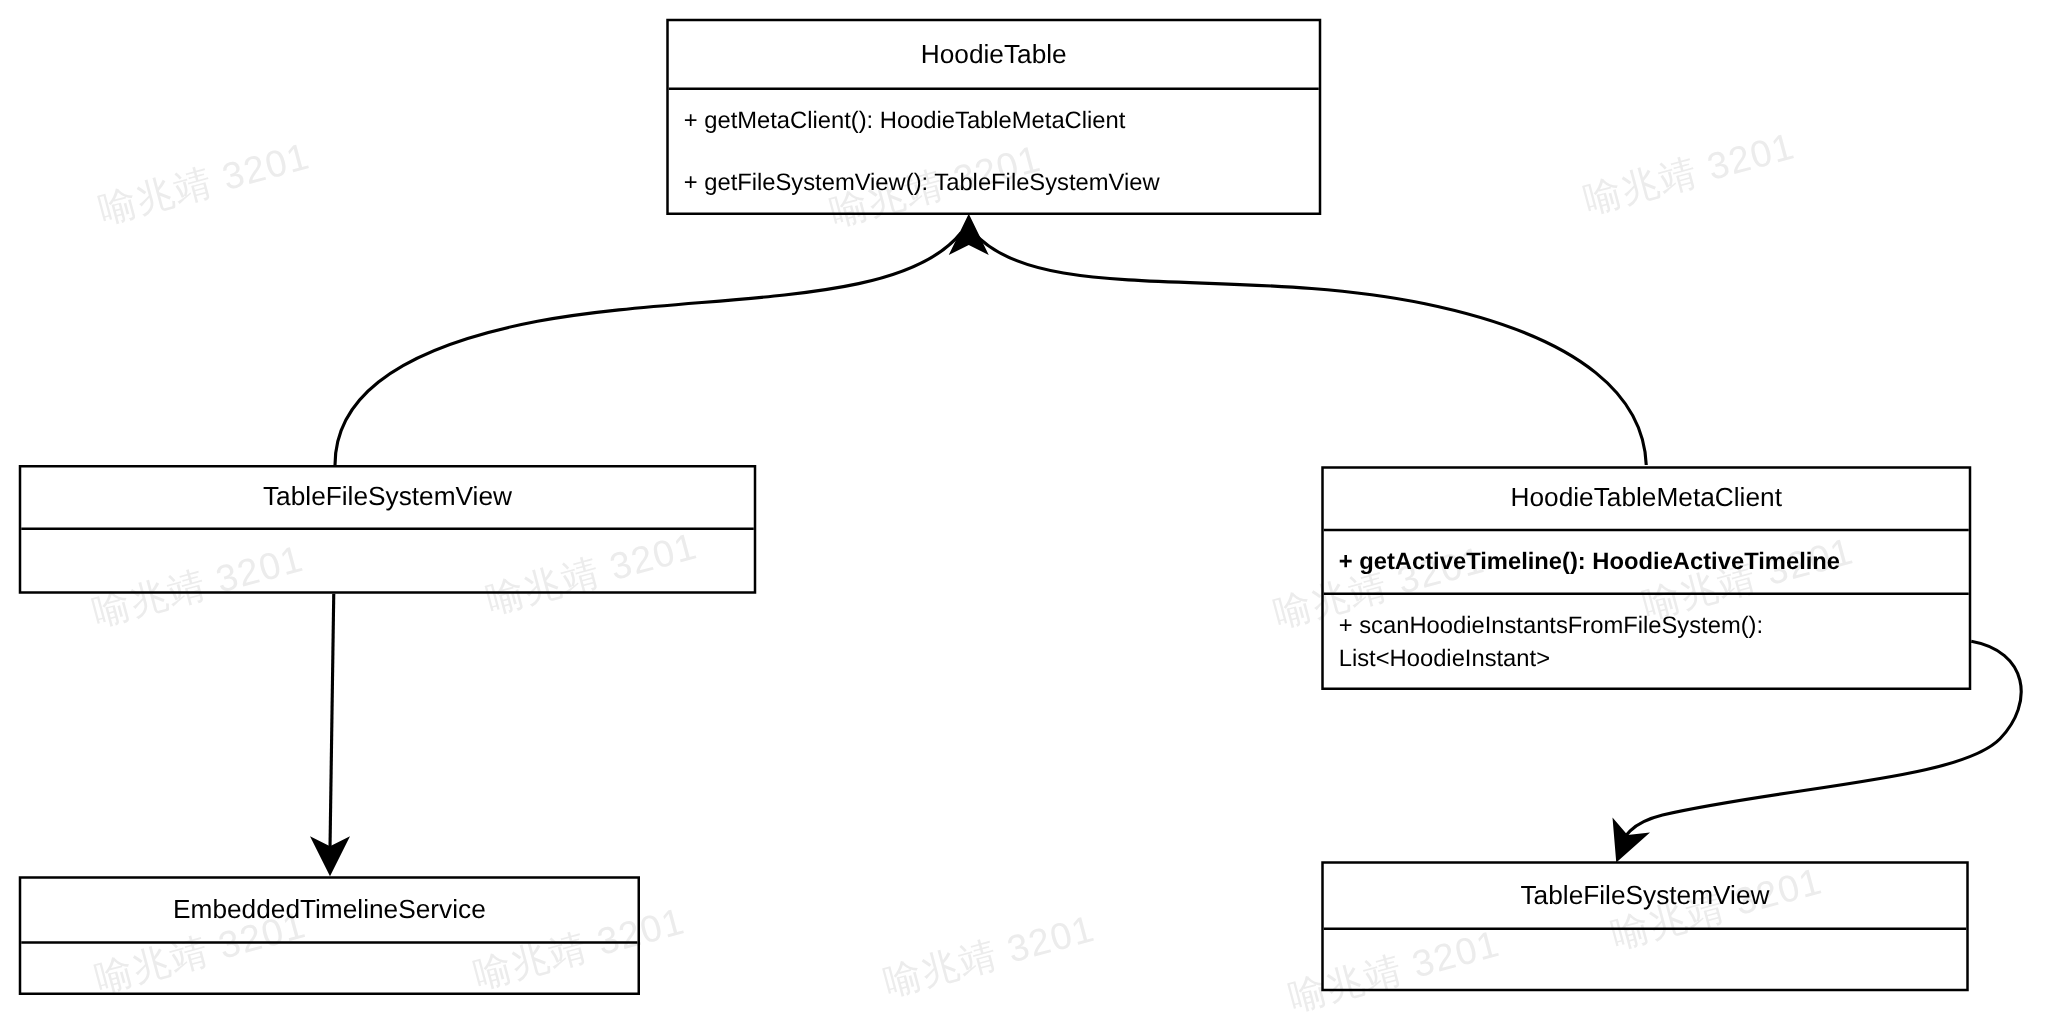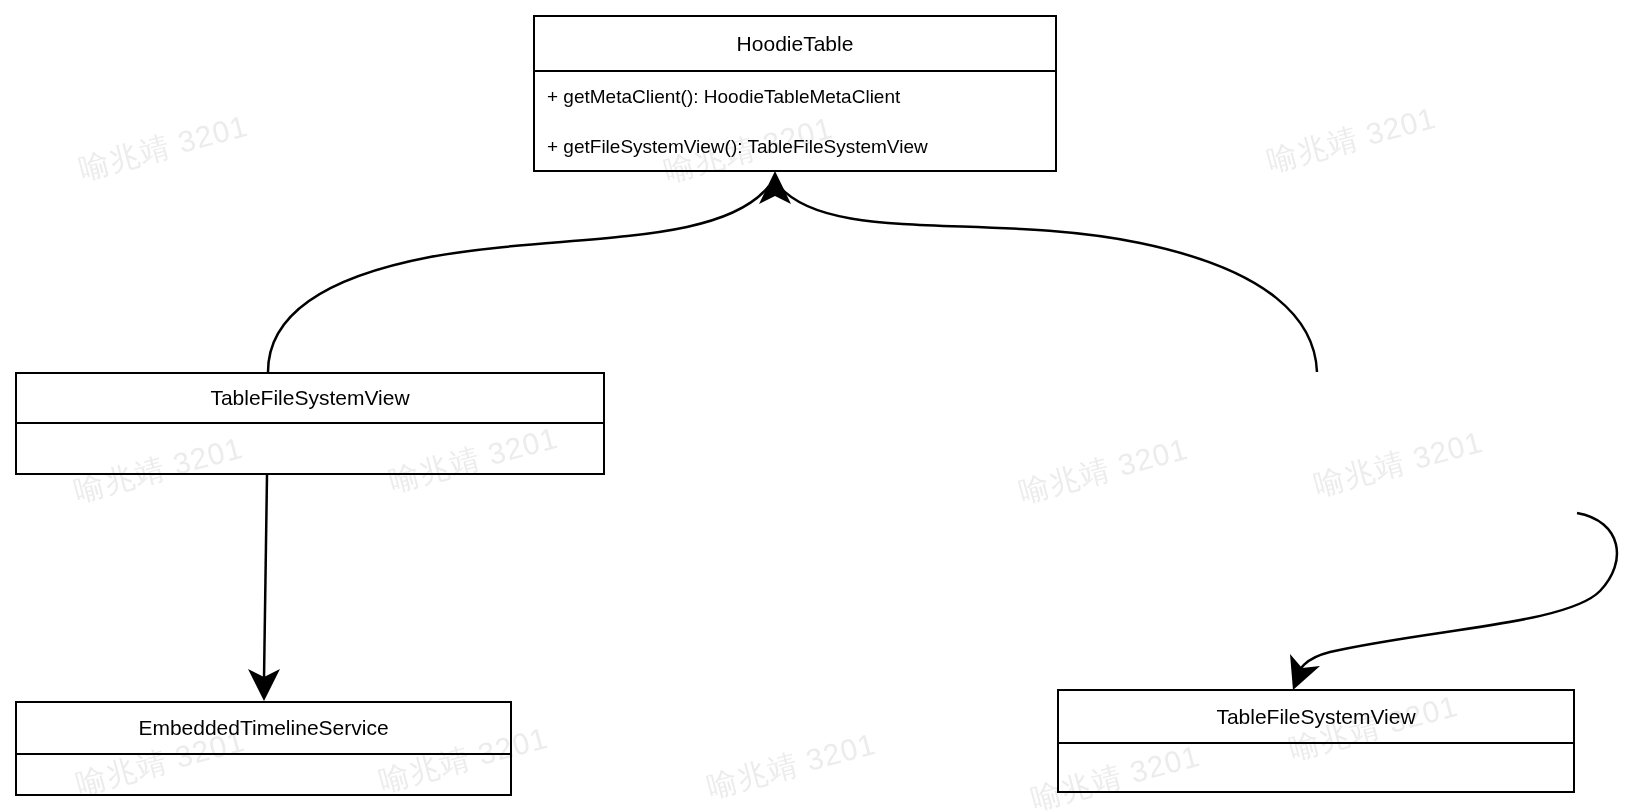--- a/index.html
+++ b/index.html
@@ -97,20 +97,25 @@
       <div class="uml-method" style="height:50px;">+ getMetaClient(): HoodieTableMetaClient</div>
       <div class="uml-method" style="height:50px;">+ getFileSystemView(): TableFileSystemView</div>
     </div>
   </div>
 
   <div class="uml-class" style="left:15px; top:372px; width:590px; height:103px;">
     <div class="uml-title" style="height:48px;">TableFileSystemView</div>
     <div class="uml-body uml-sep" style="height:51px;"></div>
   </div>
 
+  <div class="uml-class" style="left:1057px; top:373px; width:520px; height:179px;">
+    <div class="uml-title" style="height:48px;">HoodieTableMetaClient</div>
+    <div class="uml-method uml-sep strong" style="height:51px;">+ getActiveTimeline(): HoodieActiveTimeline</div>
+    <div class="uml-method uml-sep multiline" style="height:76px;">+ scanHoodieInstantsFromFileSystem(): List&lt;HoodieInstant&gt;</div>
+  </div>
 
   <div class="uml-class" style="left:15px; top:701px; width:497px; height:95px;">
     <div class="uml-title" style="height:50px;">EmbeddedTimelineService</div>
     <div class="uml-body uml-sep" style="height:41px;"></div>
   </div>
 
   <div class="uml-class" style="left:1057px; top:689px; width:518px; height:104px;">
     <div class="uml-title" style="height:51px;">TableFileSystemView</div>
     <div class="uml-body uml-sep" style="height:49px;"></div>
   </div>

